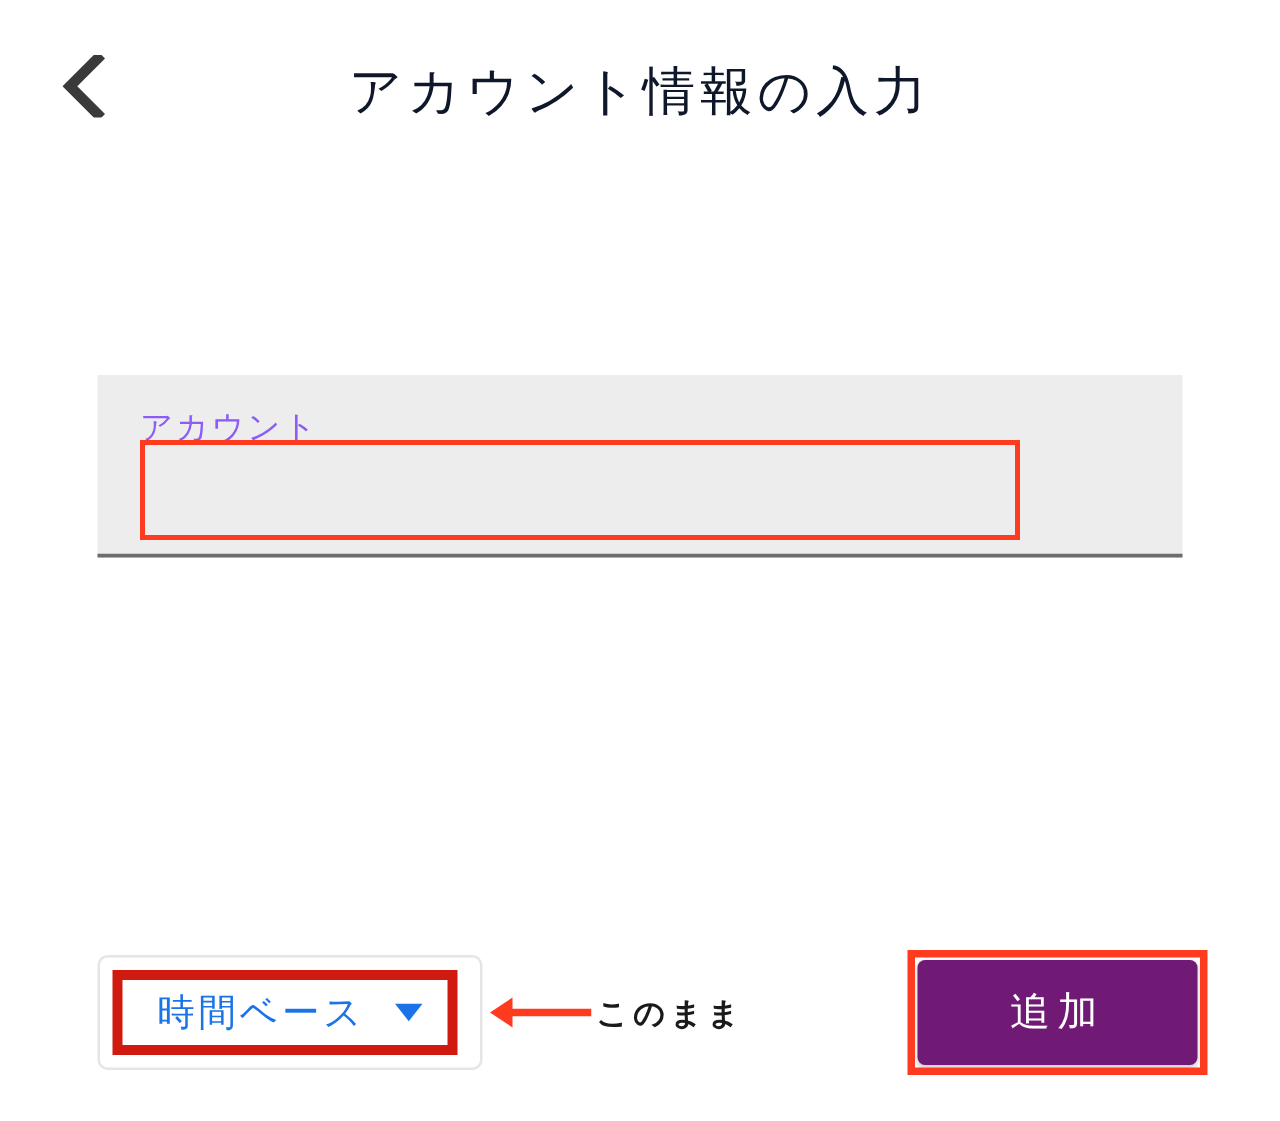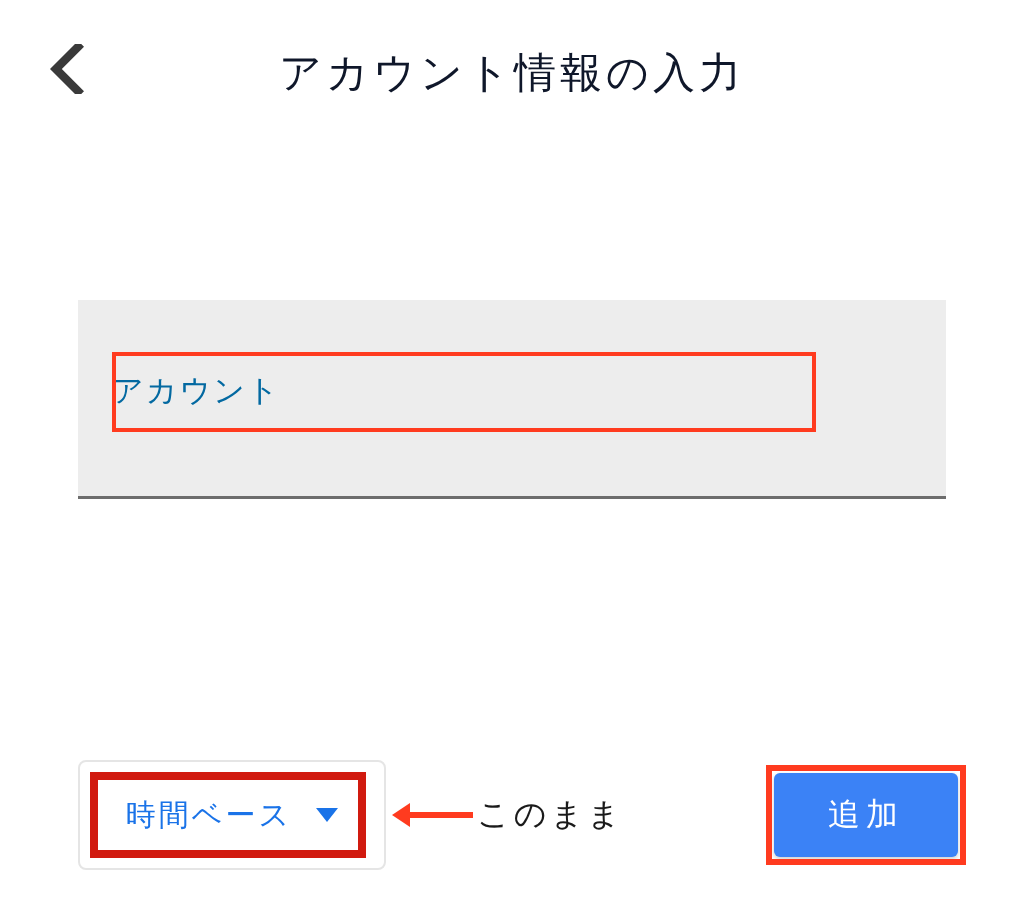--- a/index.html
+++ b/index.html
@@ -36,25 +36,24 @@
     }
 
     .field {
       background: #ededed;
       border-bottom: 3px solid #6d6d6d;
       padding: 24px 34px 10px 34px;
       margin-bottom: 90px;
       position: relative;
     }
     .field-label {
-      font-size: 31px;
-      color: #0369a1;
+      font-size: 26px;
+      color: #8b5cf6;
       letter-spacing: 2px;
       margin-bottom: 6px;
-      margin-top: 46px;
     }
     .field-input {
       width: 100%;
       background: transparent;
       border: none;
       outline: none;
       font-size: 30px;
       color: #202124;
       height: 68px;
       padding: 4px 0;
@@ -70,21 +69,21 @@
       left: 78px;
       right: 58px;
       top: 760px;
       display: flex;
       align-items: center;
     }
 
     .dropdown {
       border: 2px solid #e5e5e5;
       border-radius: 8px;
-      height: 110px;
+      height: 92px;
       width: 308px;
       display: flex;
       align-items: center;
       justify-content: center;
       gap: 24px;
       cursor: pointer;
       position: relative;
       background: #fff;
     }
     .dropdown-label {
@@ -117,41 +116,41 @@
       background: #ff3b1f;
     }
     .arrow-head {
       width: 0; height: 0;
       border-top: 12px solid transparent;
       border-bottom: 12px solid transparent;
       border-right: 18px solid #ff3b1f;
       margin-right: -1px;
     }
     .arrow-label {
-      font-size: 32px;
-      font-weight: 400;
+      font-size: 25px;
+      font-weight: 700;
       color: #1a1a1a;
       letter-spacing: 4px;
       margin-left: 4px;
     }
 
     .spacer { flex: 1; }
 
     .add-wrap {
       position: relative;
       padding: 8px;
     }
     .add-button {
-      background: #3b82f6;
+      background: #701a75;
       color: #ffffff;
       font-size: 32px;
       letter-spacing: 6px;
       border: none;
       border-radius: 6px;
-      width: 184px;
+      width: 224px;
       height: 84px;
       cursor: pointer;
       box-shadow: 0 2px 4px rgba(0,0,0,0.2);
     }
     .add-highlight {
       position: absolute;
       top: 0; left: 0; right: 0; bottom: 0;
       border: 6px solid #ff3b1f;
       pointer-events: none;
     }

